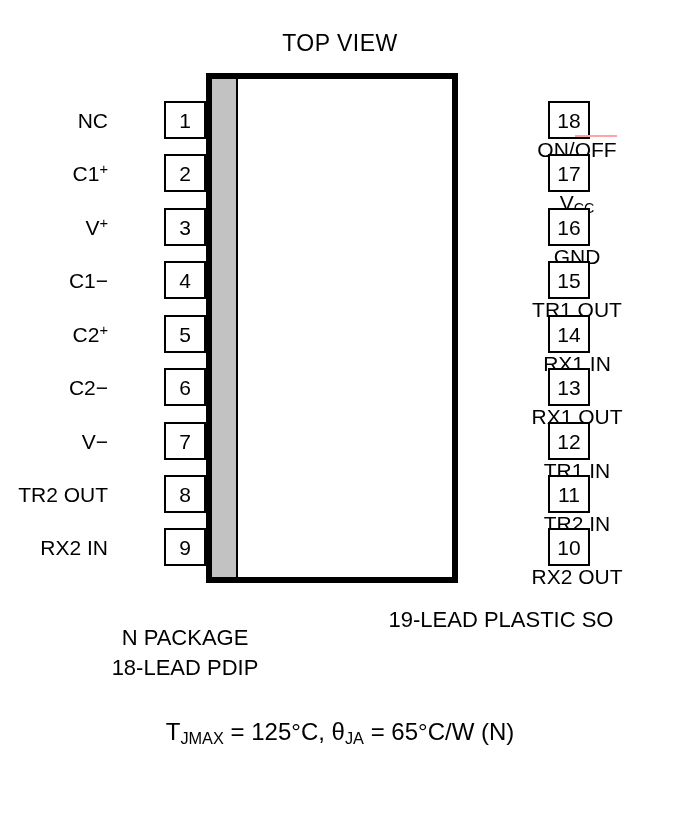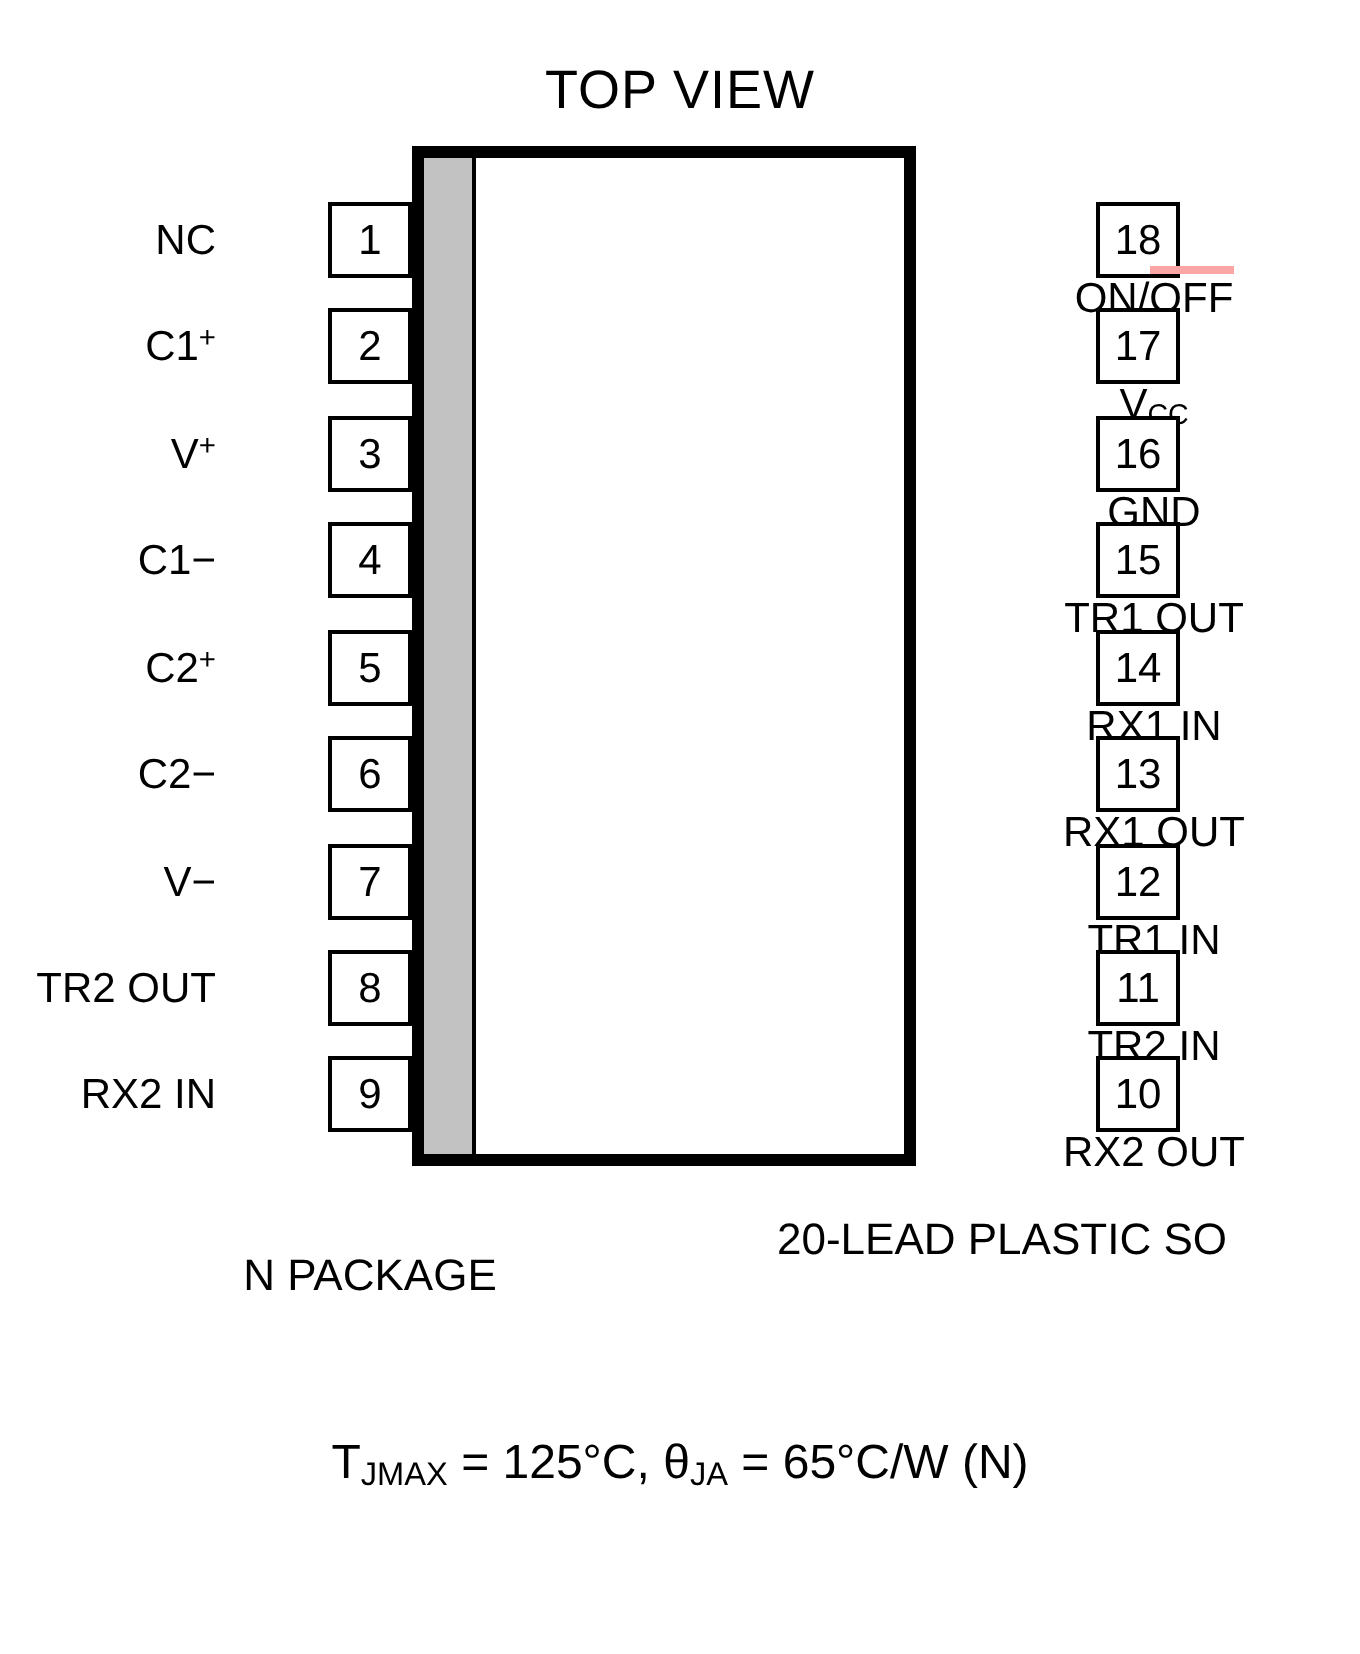--- a/index.html
+++ b/index.html
@@ -16,21 +16,21 @@
     overflow: hidden;
   }
 
   
   #view-title {
     position: absolute;
     left: 0;
     top: 30px;
     width: 680px;
     text-align: center;
-    font-size: 27px;
+    font-size: 23px;
     letter-spacing: 0.5px;
   }
 
   
   #package-body {
     position: absolute;
     left: 206px;
     top: 73px;
     width: 252px;
     height: 510px;
@@ -86,21 +86,21 @@
     font-size: 0.70em;
     vertical-align: 0.45em;
     line-height: 0;
   }
   sub.sub {
     font-size: 0.68em;
     vertical-align: -0.22em;
     line-height: 0;
   }
   .ovl {
-    border-top: 4px solid #fca5a5;
+    border-top: 2px solid #fca5a5;
     padding-top: 1px;
   }
 
   
   .pkg-caption {
     position: absolute;
     top: 605px;
     font-size: 22px;
     line-height: 30px;
     text-align: center;
@@ -213,24 +213,25 @@
   <span class="pin-label">TR2 IN</span>
 </div>
 
 <div class="pin-row right" style="top:528px">
   <span class="pin-box">10</span>
   <span class="pin-label">RX2 OUT</span>
 </div>
 
 <div class="pkg-caption" id="pkg-caption-left">
   <div>N PACKAGE</div>
+  <div>18-LEAD PDIP</div>
 </div>
 
 <div class="pkg-caption" id="pkg-caption-right">
-  <div>20-LEAD PLASTIC SO</div>
+  <div>19-LEAD PLASTIC SO</div>
 </div>
 
 <div id="thermal-spec">
   <div>
     <span>T<sub class="sub">JMAX</sub></span>
     <span>=</span>
     <span>125°C</span><span>,</span>
     <span>θ<sub class="sub">JA</sub></span>
     <span>=</span>
     <span>65°C/W</span>

